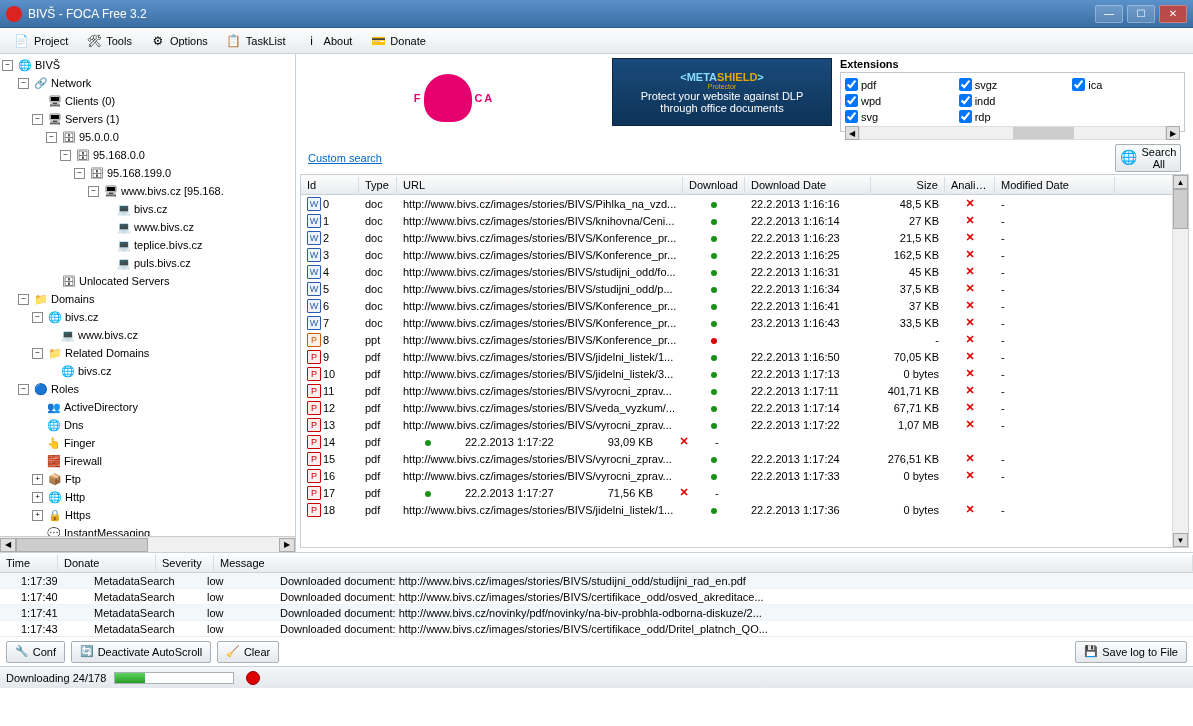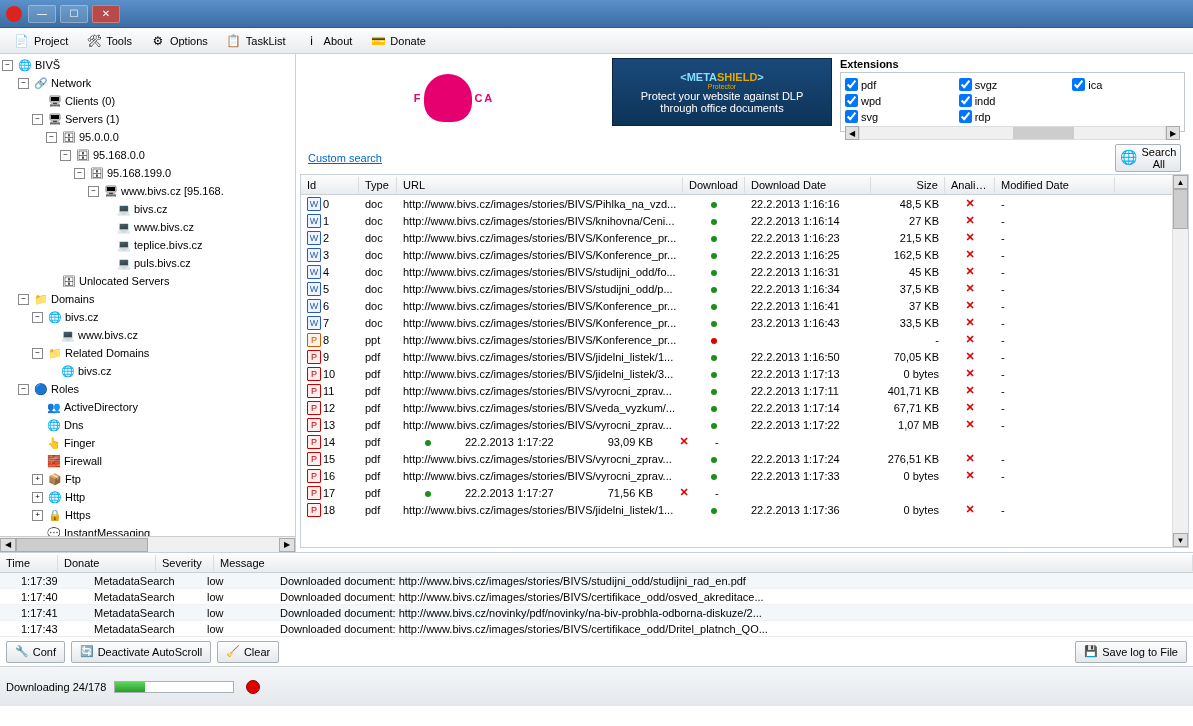--- a/index.html
+++ b/index.html
@@ -97,30 +97,31 @@
 .log-row .lc { padding: 1px 6px; overflow: hidden; text-overflow: ellipsis; white-space: nowrap; margin-left: 15px; }
 .lcol-t { width: 58px; }
 .lcol-s { width: 98px; }
 .lcol-sev { width: 58px; }
 .lcol-m { flex: 1; }
 .log-btns { height: 30px; display: flex; align-items: center; padding: 0 6px; gap: 6px; background: #fff; border-top: 1px solid #e8ecef; }
 .log-btn { height: 22px; padding: 0 8px; background: linear-gradient(to bottom, #fdfdfd, #e4e8ec); border: 1px solid #a8b0b8; border-radius: 2px; display: flex; align-items: center; gap: 4px; cursor: pointer; }
 .log-btns .spacer { flex: 1; }
 
 
-.statusbar { height: 40px; background: linear-gradient(to bottom, #f4f6f8, #e4e8ec); border-top: 1px solid #c8d0d8; display: flex; align-items: center; padding: 0 6px; gap: 8px; }
+.statusbar { height: 22px; background: linear-gradient(to bottom, #f4f6f8, #e4e8ec); border-top: 1px solid #c8d0d8; display: flex; align-items: center; padding: 0 6px; gap: 8px; }
 .statusbar .progress { width: 120px; height: 12px; border: 1px solid #a8b0b8; background: #fff; position: relative; margin-left: auto; margin-right: auto; }
 .statusbar .progress .bar { position: absolute; left: 0; top: 0; bottom: 0; width: 25%; background: linear-gradient(to bottom, #5cd65c, #2a9c2a); }
 .statusbar .stop { width: 14px; height: 14px; border-radius: 50%; background: #d00; border: 1px solid #900; margin-left: 4px; }
 </style>
 </head>
 <body>
 
 <div class="titlebar">
   <div class="app-icon"></div>
+  <div class="title">BIVŠ - FOCA Free 3.2</div>
   <div class="win-btns">
     <div class="win-btn">—</div>
     <div class="win-btn">☐</div>
     <div class="win-btn close">✕</div>
   </div>
 </div>
 
 <div class="menubar">
   <div class="menu-item">
       <span class="menu-icon">📄</span>

